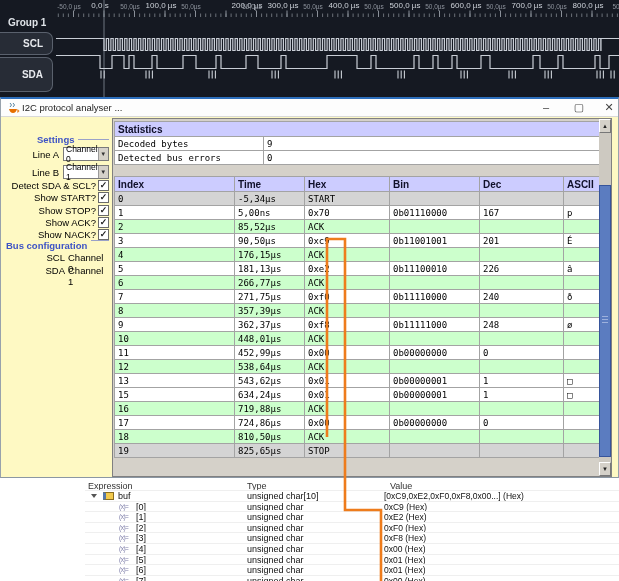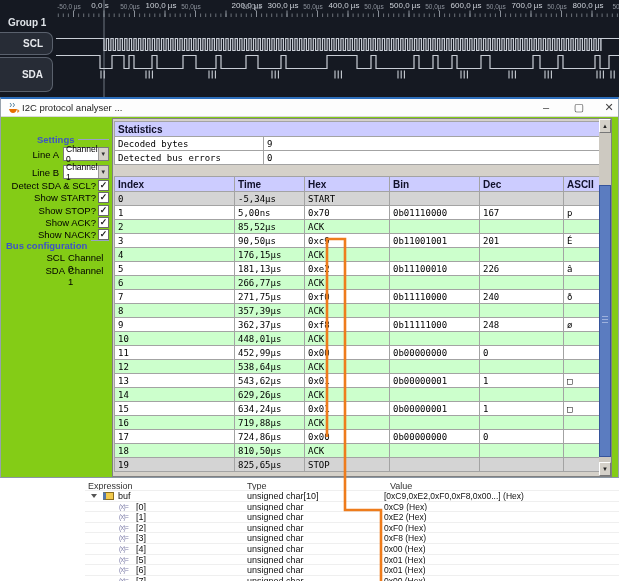--- a/index.html
+++ b/index.html
@@ -8,21 +8,21 @@
   .abs{position:absolute;}
   
   #wave{left:0;top:0;width:619px;height:97px;background:#151922;}
   .chanbtn{left:0;width:53px;background:#272c36;border:1px solid #5a616d;border-left:none;
            border-radius:0 7px 7px 0;color:#e8eaee;font-size:10px;font-weight:bold;
            display:flex;align-items:center;justify-content:flex-end;padding-right:9px;box-sizing:border-box;}
   #group-label{left:8px;top:17px;color:#dfe3e8;font-size:10px;font-weight:bold;}
   .rlab-major{color:#ced3da;font-size:8px;transform:translateX(-50%);white-space:nowrap;top:1px;}
   .rlab-minor{color:#8d939c;font-size:6.5px;transform:translateX(-50%);white-space:nowrap;top:3px;}
   
-  #i2cwin{left:0;top:97px;width:619px;height:381px;background:#84cc16;box-sizing:border-box;
+  #i2cwin{left:0;top:97px;width:619px;height:381px;background:#fef9c3;box-sizing:border-box;
           border-top:2px solid #2d6fbd;border-left:1px solid #98a2ac;border-right:1px solid #98a2ac;
           border-bottom:1px solid #8b97a3;}
   #titlebar{left:0;top:0;width:617px;height:17px;background:#fdfdfd;border-bottom:1px solid #d9d9d9;}
   #wintitle{left:21px;top:3px;font-size:9.5px;color:#222;}
   .winbtn{top:1px;width:26px;height:15px;text-align:center;font-size:11px;color:#444;line-height:15px;}
   #settings-panel{left:0;top:17px;width:111px;height:361px;}
   .sect{color:#3d53c5;font-size:9.5px;font-weight:bold;white-space:nowrap;}
   .sectline{height:1px;background:#9aa2c8;}
   .slabel{font-size:9.5px;color:#000;text-align:right;white-space:nowrap;}
   .combo{background:#fff;border:1px solid #7a7a7a;height:14px;width:46px;box-sizing:border-box;
@@ -323,28 +323,20 @@
               <td></td>
             </tr>
             <tr class="r-data">
               <td>13</td>
               <td>543,62µs</td>
               <td>0x01</td>
               <td>0b00000001</td>
               <td>1</td>
               <td>□</td>
             </tr>
-            <tr class="r-ack">
-              <td>14</td>
-              <td>629,26µs</td>
-              <td>ACK</td>
-              <td></td>
-              <td></td>
-              <td></td>
-            </tr>
             <tr class="r-data">
               <td>15</td>
               <td>634,24µs</td>
               <td>0x01</td>
               <td>0b00000001</td>
               <td>1</td>
               <td>□</td>
             </tr>
             <tr class="r-ack">
               <td>16</td>

